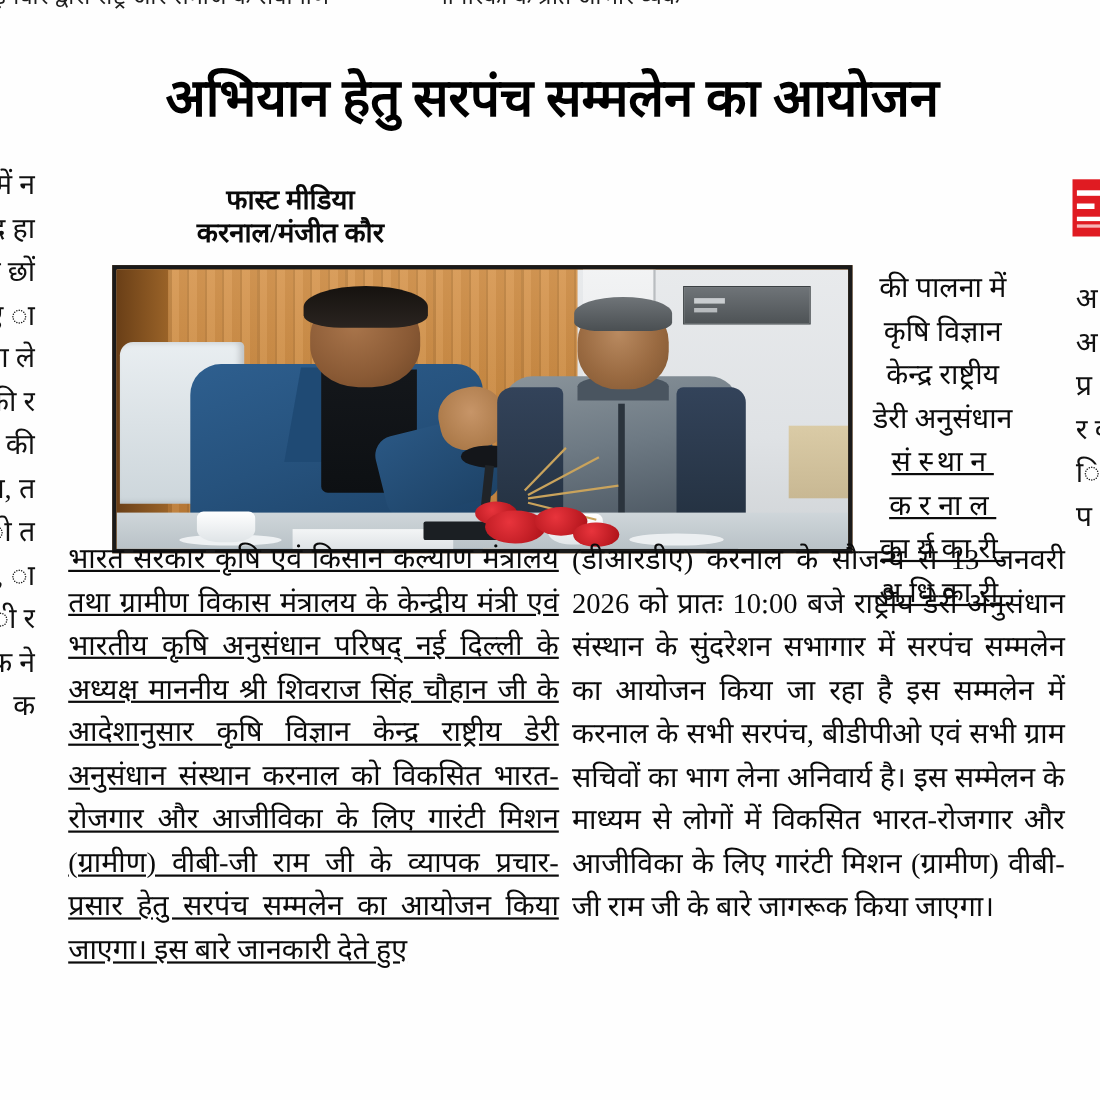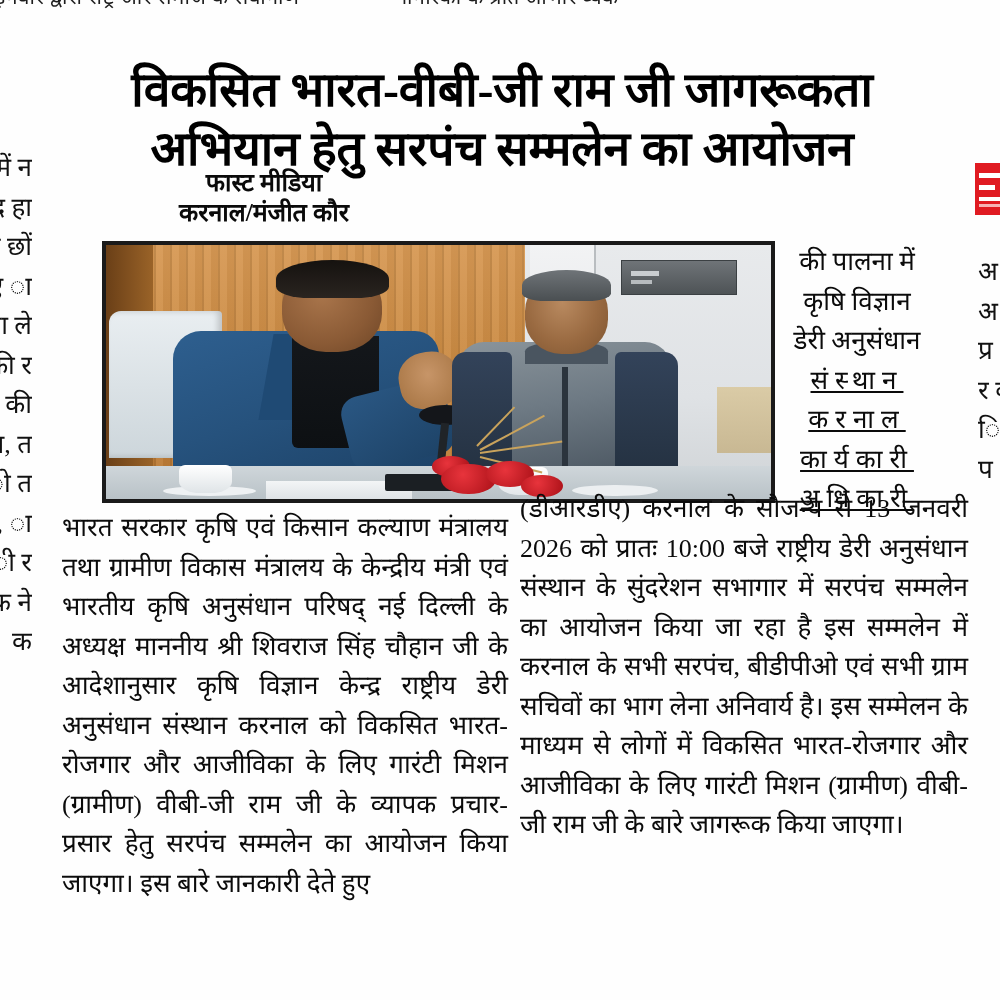--- a/index.html
+++ b/index.html
@@ -317,21 +317,21 @@
   
   .col {
     position: absolute;
     font-size: 26px;
     line-height: 39.5px;
     color: #0b0b0b;
     text-align: justify;
     text-align-last: left;
   }
   .col p { margin: 0; }
-  .col-mid { left: 62px; top: 508px; width: 446px; }
+  .col-mid { left: 62px; top: 488px; width: 446px; text-decoration: underline; }
   .col-right-top { left: 520px; top: 166px; width: 448px; }
   .col-right-narrow { left: 746px; top: 242px; width: 222px; }
   .col-right-main { left: 520px; top: 489px; width: 448px; }
 
   .spaced { letter-spacing: 7px; text-decoration: underline; }
   .center-line { text-align-last: center; }
 </style>
 </head>
 <body>
 
@@ -346,21 +346,20 @@
   <div class="edge-col-right">अ अ व प्र अ र क ि व प अ</div>
 
   <div class="corner-logo">
     <div class="bar b1"></div>
     <div class="bar b2"></div>
     <div class="bar b3"></div>
     <div class="bar b4"></div>
   </div>
 
   <h1 class="headline">
-    <span class="hl-line">विकसित भारत-वीबी-जी राम जी जागरूकता</span>
     <span class="hl-line">अभियान हेतु सरपंच सम्मलेन का आयोजन</span>
   </h1>
 
   <div class="byline">
     <span class="bl-line">फास्ट मीडिया</span>
     <span class="bl-line">करनाल/मंजीत कौर</span>
   </div>
 
   <figure class="photo">
     <div class="photo-inner">
@@ -417,20 +416,21 @@
         <div class="rose r2"></div>
         <div class="rose r4"></div>
       </div>
     </div>
   </figure>
 
 
   <div class="col col-right-narrow">
     <p class="center-line">की पालना में</p>
     <p class="center-line">कृषि विज्ञान</p>
+    <p class="center-line">केन्द्र राष्ट्रीय</p>
     <p class="center-line">डेरी अनुसंधान</p>
     <p class="center-line spaced">संस्थान</p>
     <p class="center-line spaced">करनाल</p>
     <p class="center-line spaced">कार्यकारी</p>
     <p class="center-line spaced">अधिकारी</p>
   </div>
 
   <div class="col col-mid">
     <p>भारत सरकार कृषि एवं किसान कल्याण मंत्रालय तथा ग्रामीण विकास मंत्रालय के केन्द्रीय मंत्री एवं भारतीय कृषि अनुसंधान परिषद् नई दिल्ली के अध्यक्ष माननीय श्री शिवराज सिंह चौहान जी के आदेशानुसार कृषि विज्ञान केन्द्र राष्ट्रीय डेरी अनुसंधान संस्थान करनाल को विकसित भारत-रोजगार और आजीविका के लिए गारंटी मिशन (ग्रामीण) वीबी-जी राम जी के व्यापक प्रचार-प्रसार हेतु सरपंच सम्मलेन का आयोजन किया जाएगा। इस बारे जानकारी देते हुए</p>
   </div>

